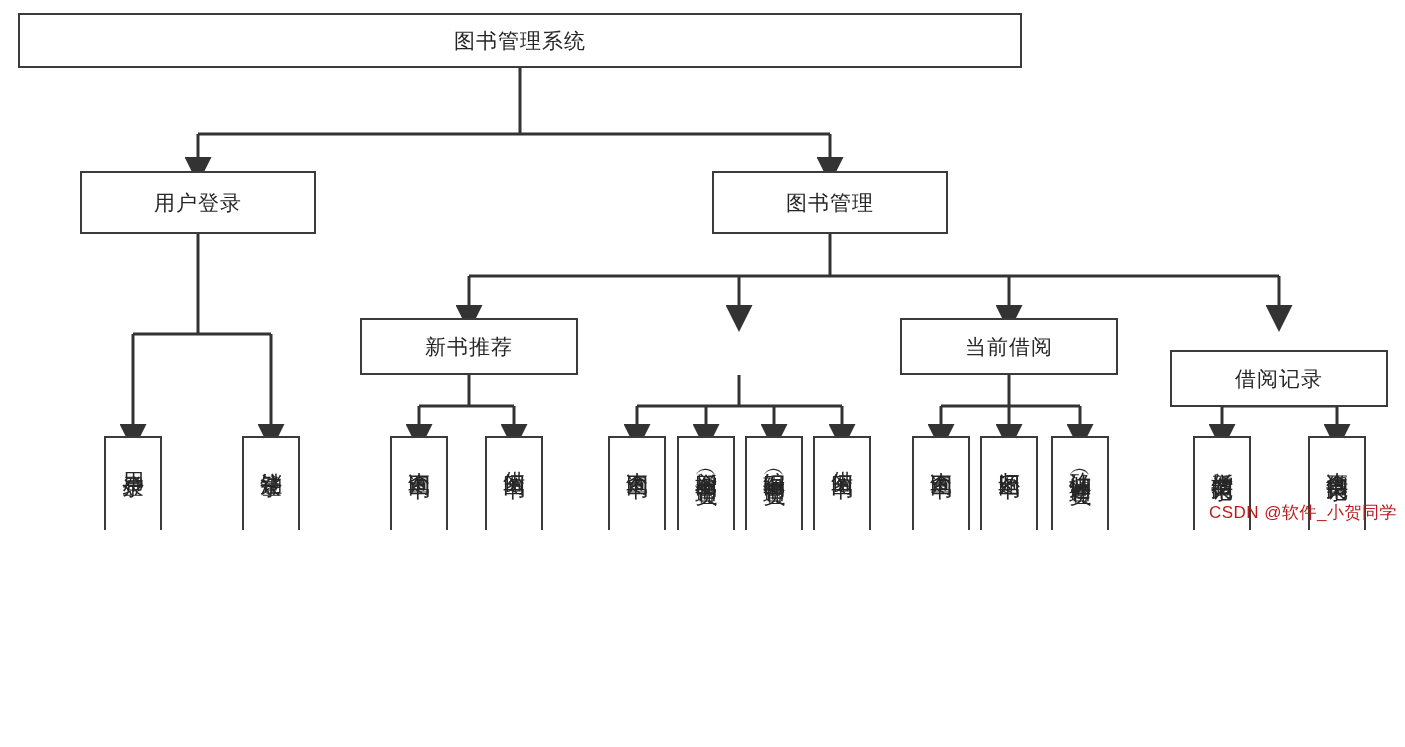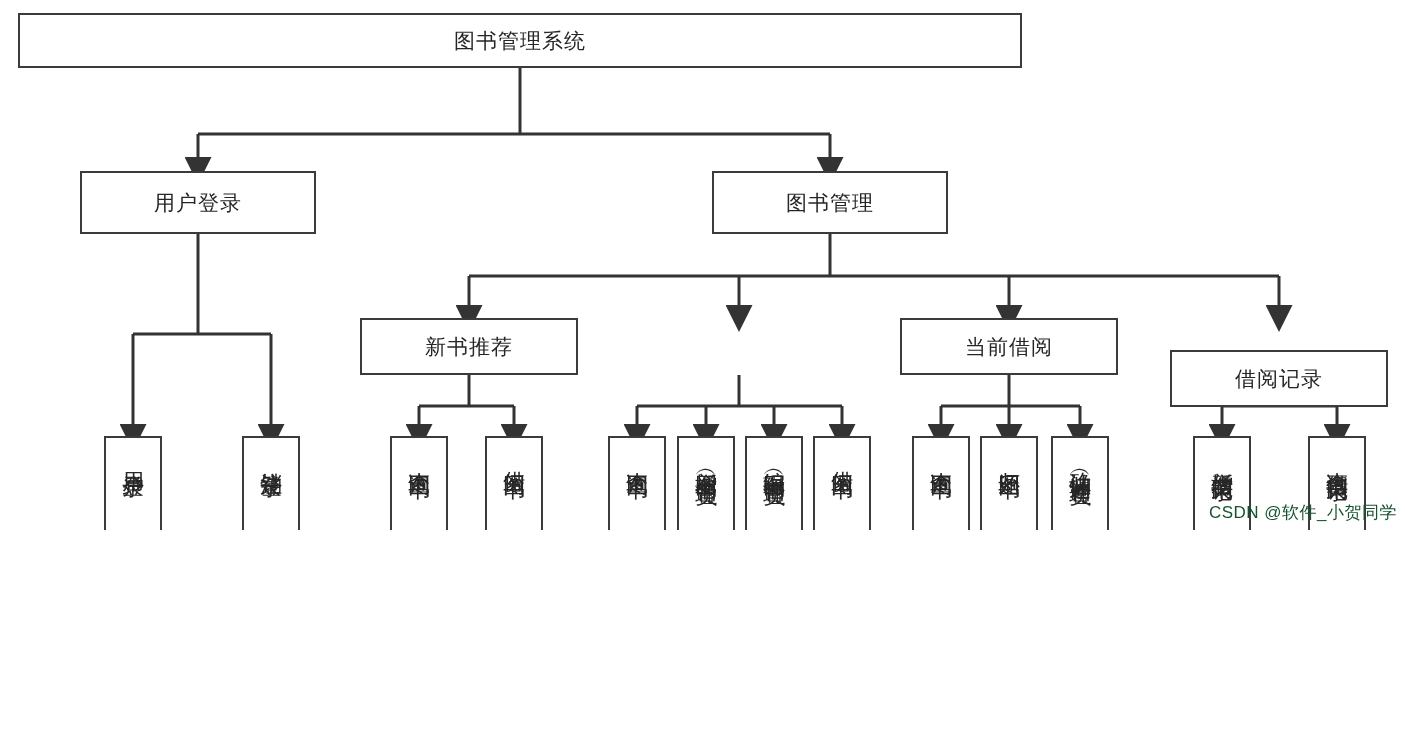--- a/index.html
+++ b/index.html
@@ -54,21 +54,21 @@
     font-size: 22px;
     line-height: 1.12;
     letter-spacing: 2px;
     white-space: nowrap;
   }
   .watermark {
     position: absolute;
     right: 8px;
     bottom: 6px;
     font-size: 17px;
-    color: #14532d;
+    color: #b91c1c;
     z-index: 5;
     white-space: nowrap;
     letter-spacing: 0.5px;
   }
 </style>
 </head>
 <body>
 
 <div id="canvas">
 

